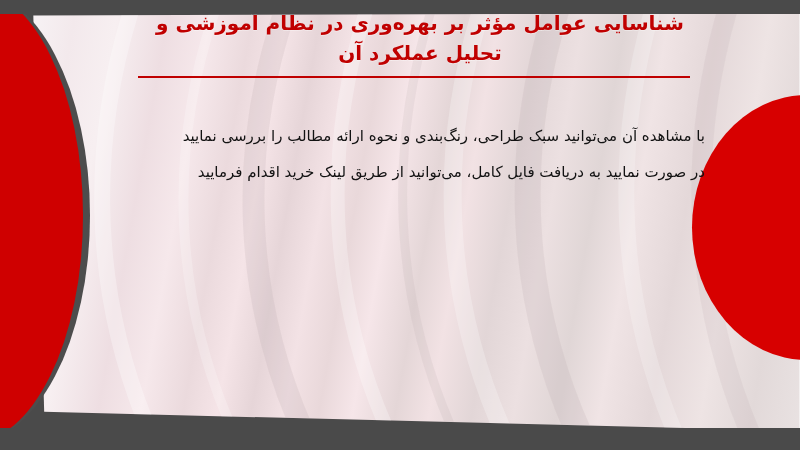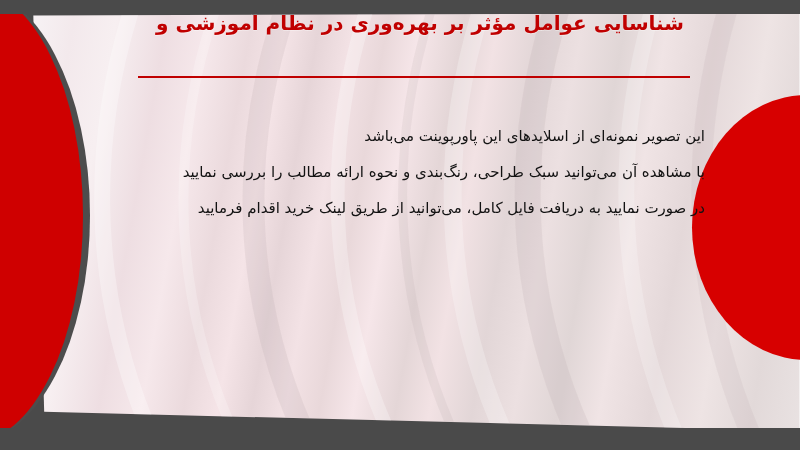--- a/index.html
+++ b/index.html
@@ -191,22 +191,22 @@
 
   <div class="red-right"></div>
 
   <div class="red-left"></div>
 
   <div class="band-top"></div>
   <div class="band-bottom"></div>
 
   <div class="title-block">
     <div class="title-line">شناسایی عوامل مؤثر بر بهره‌وری در نظام آموزشی و</div>
+    <div class="title-line">تحلیل عملکرد آن</div>
   </div>
   <div class="title-rule"></div>
 
   <div class="body-block">
-    <div class="body-line">این تصویر نمونه‌ای از اسلایدهای این پاورپوینت می‌باشد</div>
     <div class="body-line">با مشاهده آن می‌توانید سبک طراحی، رنگ‌بندی و نحوه ارائه مطالب را بررسی نمایید</div>
     <div class="body-line">در صورت نمایید به دریافت فایل کامل، می‌توانید از طریق لینک خرید اقدام فرمایید</div>
   </div>
 
 </div>
 
 </body></html>

